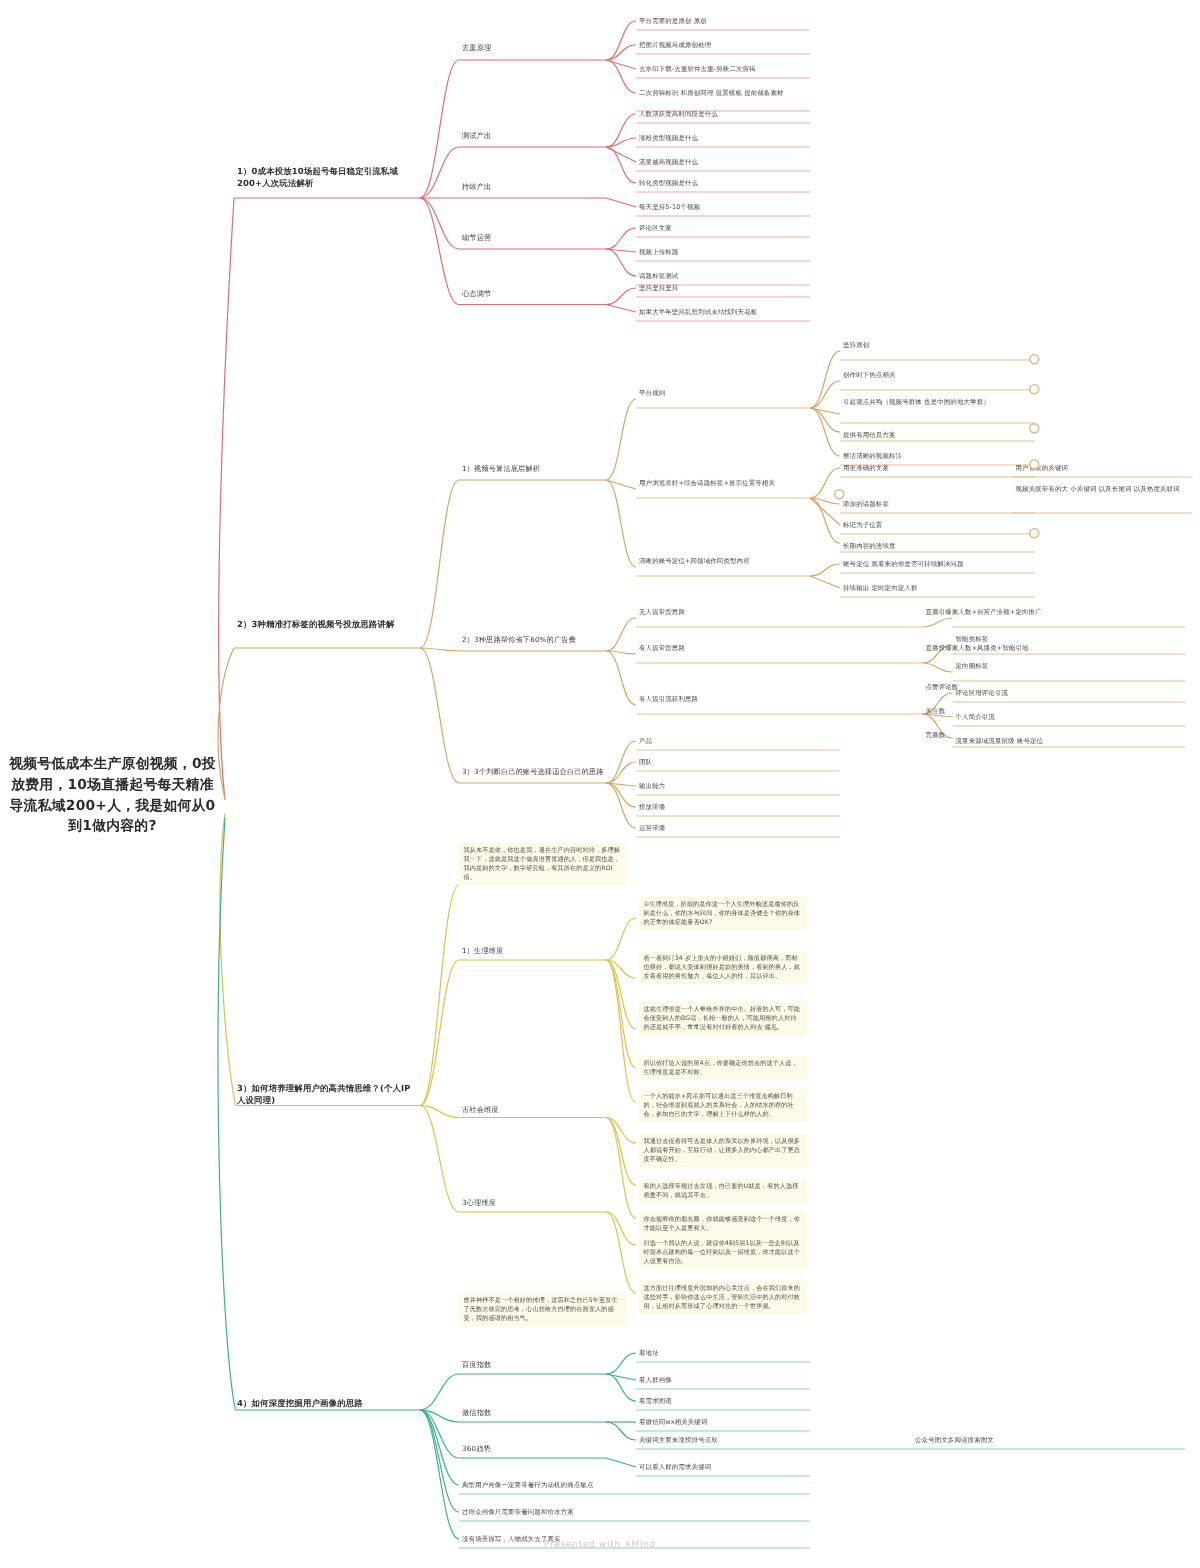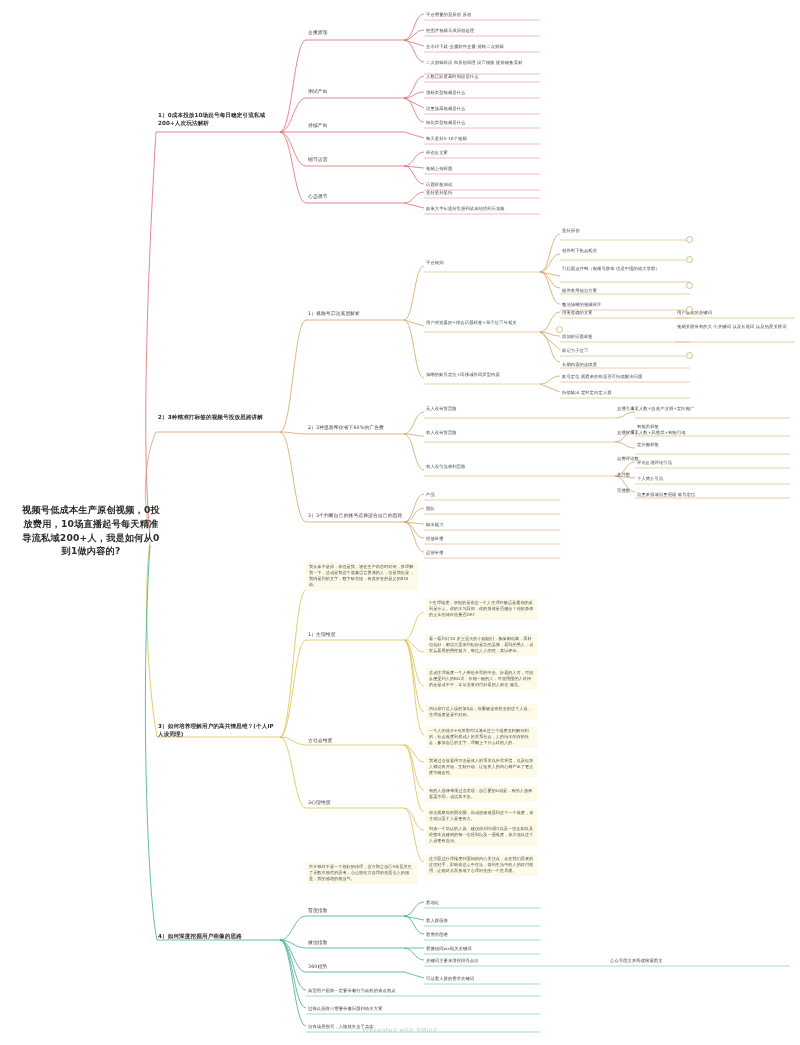--- a/index.html
+++ b/index.html
@@ -3,21 +3,21 @@
 <meta charset="utf-8">
 <style>
   html,body{margin:0;padding:0;background:#ffffff;}
   body{width:800px;height:1045px;position:relative;overflow:hidden;
        font-family:"DejaVu Sans","Liberation Sans",sans-serif;color:#3c3c3c;}
   #map{position:absolute;inset:0;}
   svg.links{position:absolute;left:0;top:0;width:800px;height:1045px;pointer-events:none;}
   .node{position:absolute;box-sizing:border-box;}
   .node .txt{display:block;font-size:4.6px;line-height:1.45;letter-spacing:.02em;}
   
-  .root{left:20px;top:503px;width:142px;text-align:center;}
+  .root{left:4px;top:503px;width:142px;text-align:center;}
   .root .txt{font-size:9.2px;font-weight:bold;line-height:1.5;color:#2b2b2b;}
   
   .main .txt{font-size:5.6px;font-weight:bold;color:#2f2f2f;line-height:1.5;}
   
   .l2 .txt{font-size:4.8px;color:#3a3a3a;}
   
   .leaf .txt{font-size:4.3px;color:#444;}
   .note .txt{font-size:4.1px;color:#4a4a4a;line-height:1.5;}
   .note{background:#fdfbe8;}
   .circle{position:absolute;width:5px;height:5px;border-radius:50%;

